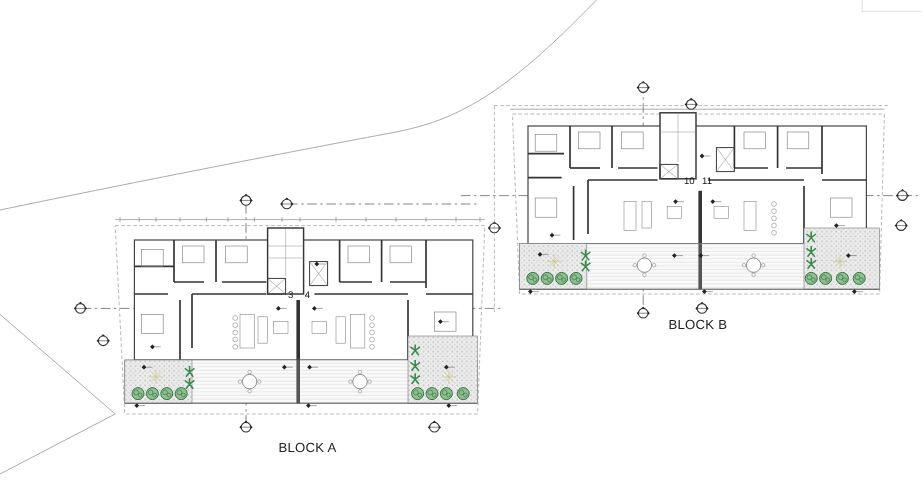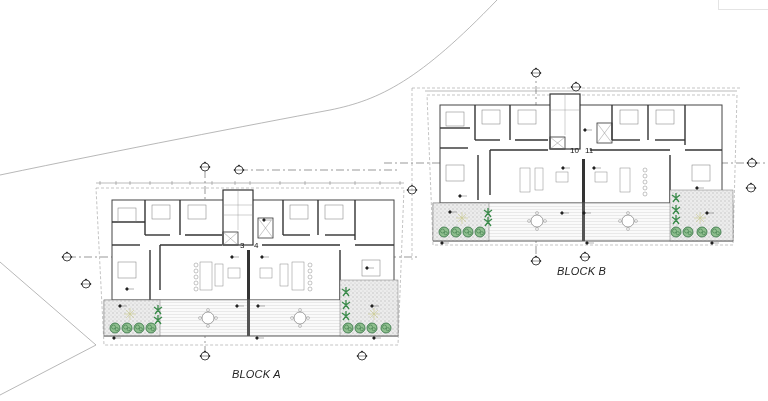--- a/index.html
+++ b/index.html
@@ -1,18 +1,18 @@
 <!DOCTYPE html>
 <html><head>
 <meta charset="utf-8">
 <style>
   html,body{margin:0;padding:0;background:#ffffff;}
   body{width:768px;height:401px;position:relative;overflow:hidden;font-family:"Liberation Sans",sans-serif;}
   #canvas{position:absolute;left:0;top:0;width:768px;height:401px;}
-  .label{position:absolute;font-family:"Liberation Sans",sans-serif;color:#222;font-size:11px;letter-spacing:0.2px;font-style:italic;}
+  .label{position:absolute;font-family:"Liberation Sans",sans-serif;color:#222;font-size:11px;letter-spacing:0.2px;}
   .unit{position:absolute;font-family:"Liberation Sans",sans-serif;color:#111;font-size:8px;}
   .topbox{position:absolute;left:718px;top:0;width:50px;height:9px;border-left:1px solid #e4e4e4;border-bottom:1px solid #e4e4e4;}
 </style>
 </head>
 <body>
 
 <div class="topbox"></div>
 
 <svg id="canvas" viewBox="0 0 768 401" xmlns="http://www.w3.org/2000/svg">
   <defs>

